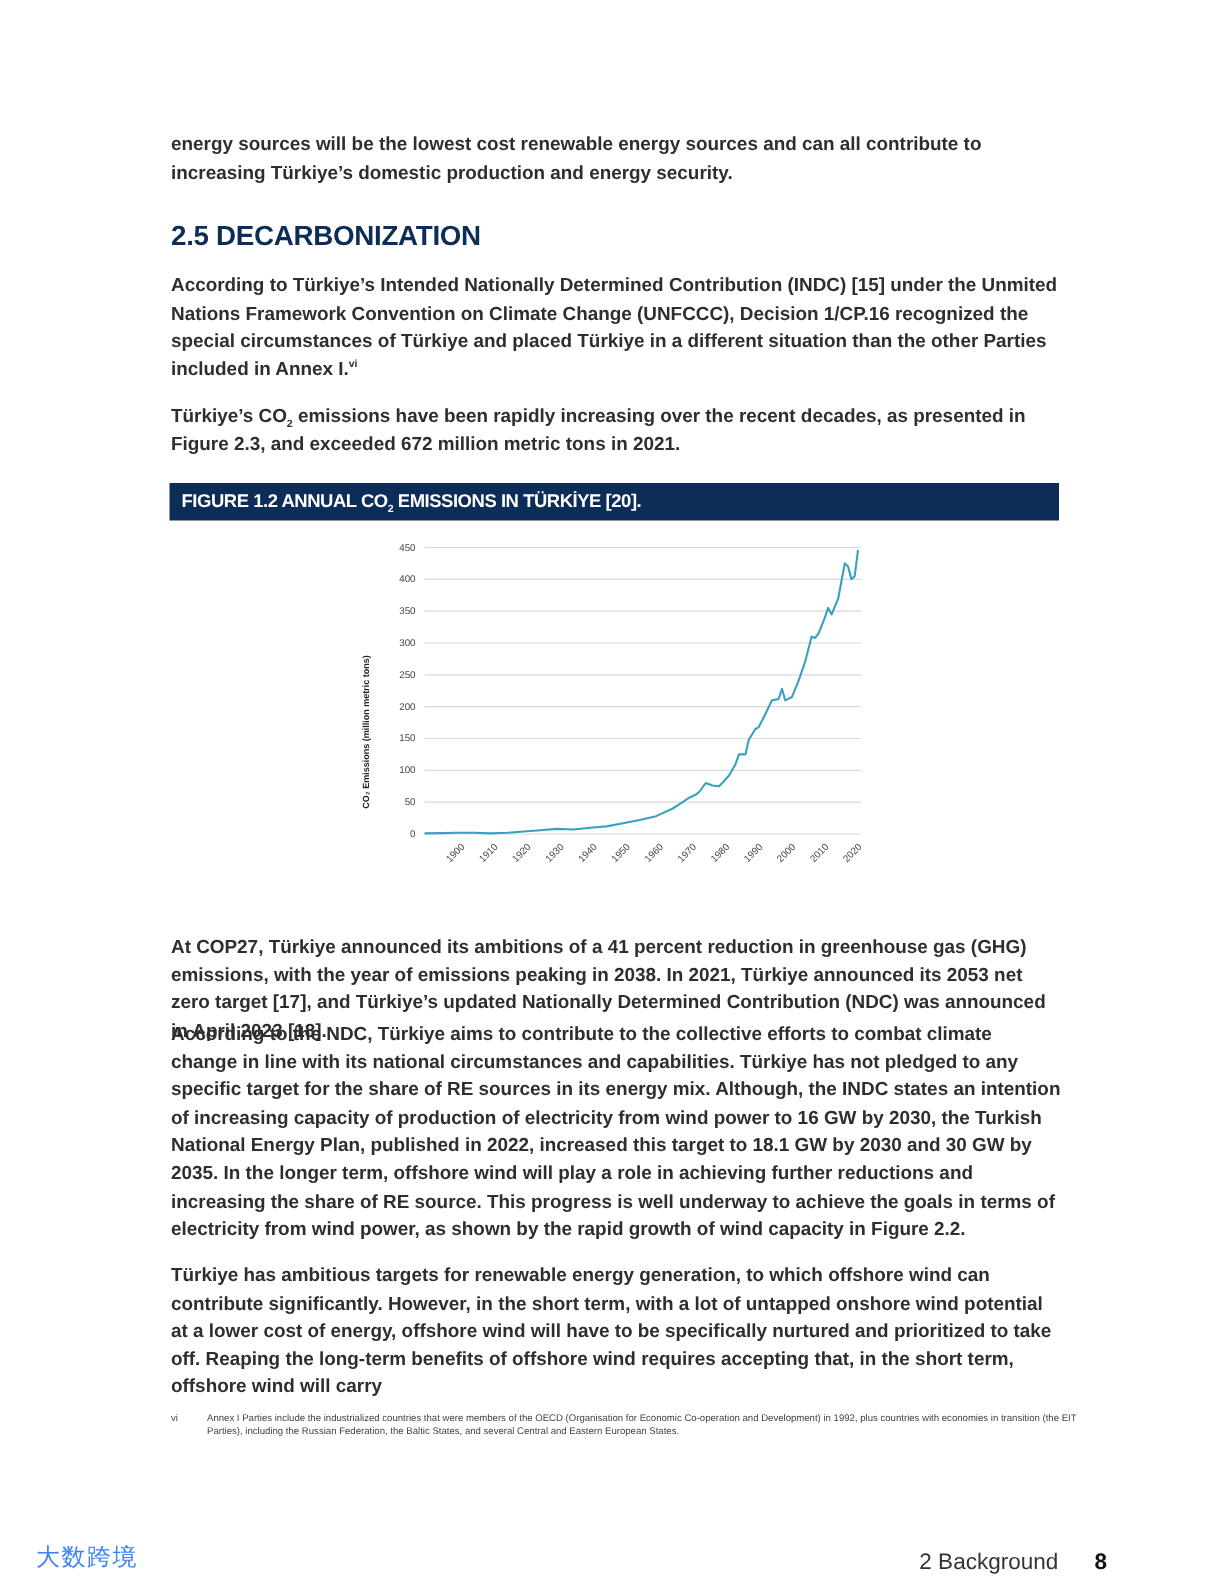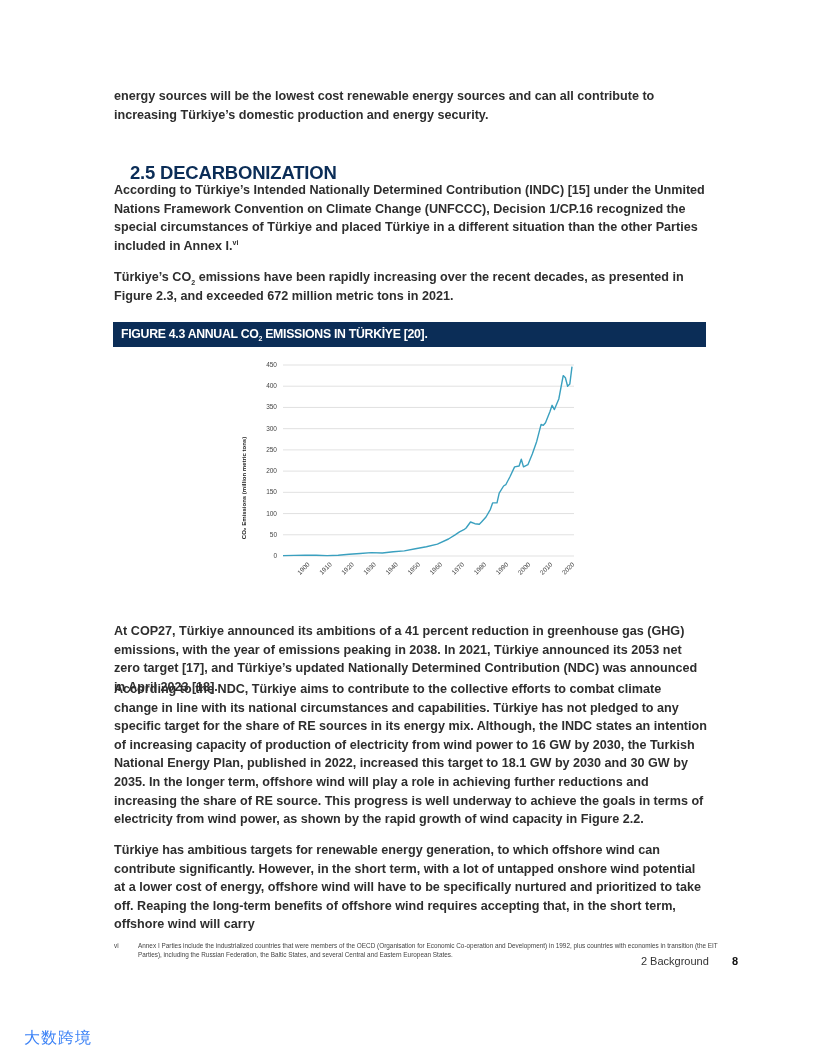--- a/index.html
+++ b/index.html
@@ -1,45 +1,45 @@
 <!DOCTYPE html>
 <html><head>
 <meta charset="utf-8">
 <style>
   html, body { margin: 0; padding: 0; background: #ffffff; }
   body { width: 816px; height: 1056px; position: relative; overflow: hidden;
          font-family: "Liberation Sans", "DejaVu Sans", sans-serif; color: #2b2b2b; }
   .para { position: absolute; left: 114px; width: 594px; font-size: 12.6px; line-height: 18.6px; color: #2e2e2e; margin: 0; font-weight: bold; }
-  .heading { position: absolute; left: 114px; top: 146px; font-size: 18.5px; font-weight: bold; color: #0b2d57; margin: 16px; letter-spacing: -0.2px; }
+  .heading { position: absolute; left: 114px; top: 146px; font-size: 18.5px; font-weight: bold; color: #0b2d57; margin: 0; letter-spacing: -0.2px; }
   sup { font-size: 7px; vertical-align: super; line-height: 0; }
   sub { font-size: 7px; vertical-align: sub; line-height: 0; }
   .fig-bar { position: absolute; left: 113px; top: 322px; width: 593px; height: 25px; background: #0b2d57; }
   .fig-title { position: absolute; left: 8px; top: 5px; font-size: 12.3px; font-weight: bold; color: #ffffff; letter-spacing: -0.3px; white-space: nowrap; }
   .chart { position: absolute; left: 230px; top: 355px; width: 360px; height: 230px; }
   .footnote { position: absolute; left: 114px; top: 942px; width: 600px; font-size: 6.4px; line-height: 8.6px; color: #444; }
   .footnote .fn-mark { position: absolute; left: 0; top: 0; }
   .footnote .fn-text { position: absolute; left: 24px; top: 0; width: 580px; }
-  .footer { position: absolute; top: 955px; right: 78px; font-size: 11px; color: #333; margin-left: 24px; }
+  .footer { position: absolute; top: 1033px; right: 78px; font-size: 15px; color: #333; margin-left: 24px; }
   .footer .section { margin-right: 20px; }
   .footer .page { font-weight: bold; color: #111; }
   .watermark { position: absolute; left: 8px; top: 1028px; font-size: 16px; color: #3b82f6; letter-spacing: 1px; margin-left: 16px; }
 </style>
 </head>
 <body>
 
 <p class="para" style="top:87px;">energy sources will be the lowest cost renewable energy sources and can all contribute to increasing Türkiye’s domestic production and energy security.</p>
 
 <h2 class="heading">2.5 DECARBONIZATION</h2>
 
 <p class="para" style="top:181px;"><span>According to Türkiye’s Intended Nationally Determined Contribution (INDC) [15] under the Unmited Nations Framework Convention on Climate Change (UNFCCC), Decision 1/CP.16 recognized the special circumstances of Türkiye and placed Türkiye in a different situation than the other Parties included in Annex I.</span><sup>vi</sup></p>
 
 <p class="para" style="top:268px;"><span>Türkiye’s CO</span><sub>2</sub><span> emissions have been rapidly increasing over the recent decades, as presented in Figure 2.3, and exceeded 672 million metric tons in 2021.</span></p>
 
 <div class="fig-bar">
-  <div class="fig-title"><span>FIGURE 4.3 ANNUAL CO</span><sub style="font-size:7px;">2</sub><span> EMISSIONS IN TÜRKİYE [20].</span></div>
+  <div class="fig-title"><span>FIGURE 1.2 ANNUAL CO</span><sub style="font-size:7px;">2</sub><span> EMISSIONS IN TÜRKİYE [20].</span></div>
 </div>
 
 <div class="chart">
   <svg id="chart-svg" width="360" height="230" viewBox="0 0 360 230">
     <g id="grid">
         <line x1="53" x2="344" y1="201" y2="201" stroke="#d9d9d9" stroke-width="0.8"></line>
         <line x1="53" x2="344" y1="179.77777777777777" y2="179.77777777777777" stroke="#d9d9d9" stroke-width="0.8"></line>
         <line x1="53" x2="344" y1="158.55555555555554" y2="158.55555555555554" stroke="#d9d9d9" stroke-width="0.8"></line>
         <line x1="53" x2="344" y1="137.33333333333334" y2="137.33333333333334" stroke="#d9d9d9" stroke-width="0.8"></line>
         <line x1="53" x2="344" y1="116.11111111111111" y2="116.11111111111111" stroke="#d9d9d9" stroke-width="0.8"></line>

